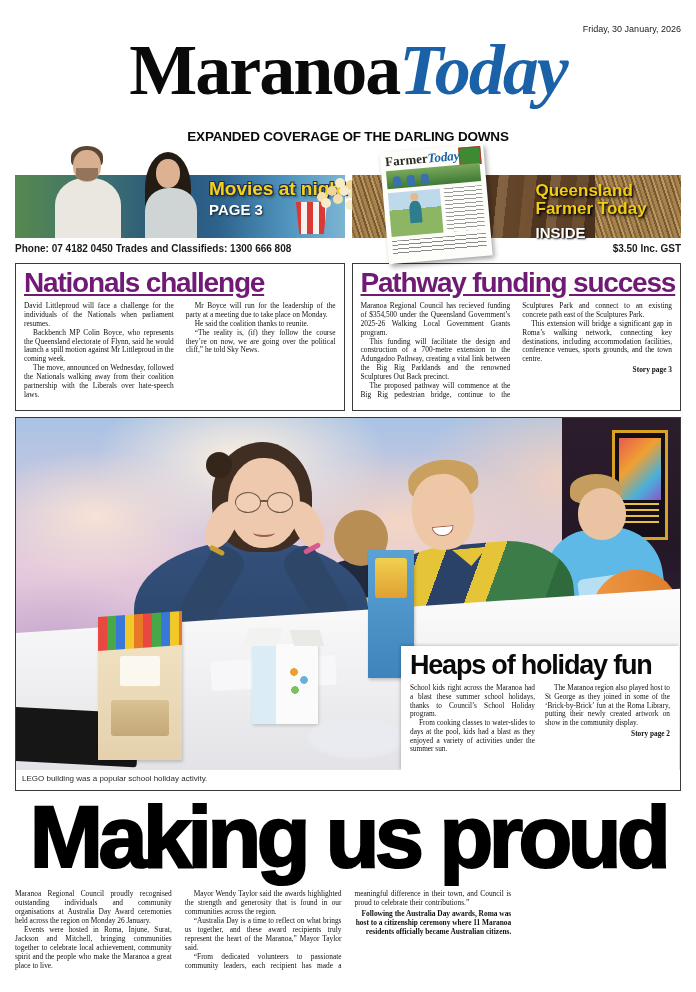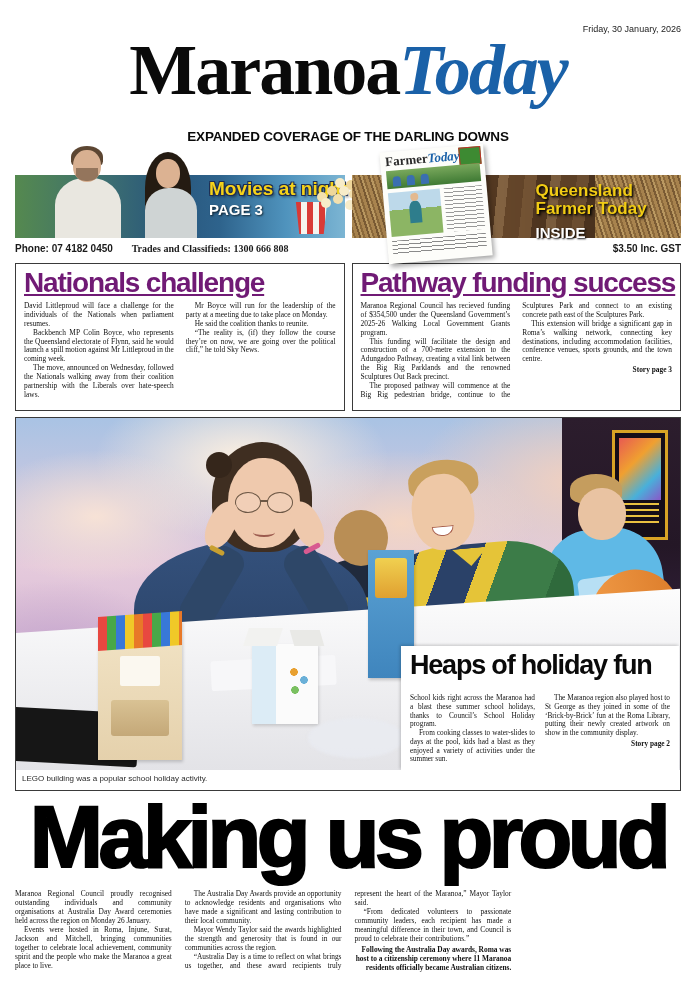--- a/index.html
+++ b/index.html
@@ -58,21 +58,21 @@
   .thumb-pic i { position:absolute; left:20px; top:10px; width:12px; height:22px; background:#2e7d8c; border-radius:40% 40% 0 0; }
   .thumb-pic i::before { content:""; position:absolute; left:2px; top:-8px; width:8px; height:8px; border-radius:50%; background:#e3b98f; }
   .thumb-lines { flex:1; background:repeating-linear-gradient(180deg,#9a9a9a 0 1px,transparent 1px 4px); }
   .thumb-foot { margin-top:4px; height:14px; background:repeating-linear-gradient(180deg,#8a8a8a 0 1px,transparent 1px 4px); }
   .farmer-text { position:absolute; left:184px; top:34px; line-height:1.05; }
   .farmer-l1,.farmer-l2 { font-size:17px; font-weight:bold; color:#f2cc14; text-shadow:1px 1px 2px #000,2px 2px 3px rgba(0,0,0,.6); }
   .farmer-l3 { font-size:15px; font-weight:bold; color:#fff; text-shadow:1px 1px 2px #000; margin-top:7px; }
 
   
   .info-bar { display:flex; justify-content:space-between; font-size:10px; font-weight:bold; color:#1a1a1a; margin-top:5px; height:14px; }
-  .info-left span + span { margin-left:16px;font-family:Liberation Serif, serif; }
+  .info-left span + span { margin-left:0; }
 
   
   .articles-row { display:flex; gap:7px; margin-top:6px; }
   .article-box { width:330px; height:148px; border:1px solid #3a3a3a; background:#fff; padding:5px 8px 4px 8px; overflow:hidden; }
   .article-box h2 { font-size:28px; font-weight:bold; letter-spacing:-1.2px; line-height:1; color:#701a75; margin-bottom:5px; white-space:nowrap;text-decoration:underline; }
   .article-body { font-family:"Liberation Serif", serif; font-size:7.4px; line-height:1.2; text-align:justify;
                   column-count:2; column-gap:12px; column-fill:auto; height:104px; color:#111; }
   .article-body p + p { text-indent:9px; }
   .has-ref p:last-child { font-weight:bold; text-align:right; text-indent:0; margin-top:2px; }
 
@@ -153,21 +153,21 @@
       background:radial-gradient(circle 4px at 6px 6px,#e8a030 90%,transparent),radial-gradient(circle 4px at 16px 14px,#6ab0d8 90%,transparent),radial-gradient(circle 4px at 7px 24px,#7ac060 90%,transparent); }
   .box-blue { position:absolute; left:352px; bottom:92px; width:46px; height:128px; background:linear-gradient(180deg,#5ba2d4,#3f85bd); box-shadow:1px 2px 3px rgba(0,0,0,.2); }
   .box-blue .art { margin:8px auto 0 auto; width:32px; height:40px; background:linear-gradient(180deg,#f0d050,#e0a030); border-radius:3px; }
   .lego-pile { position:absolute; left:428px; bottom:40px; width:9px; height:7px; background:#f5c518; border-radius:1px;
       box-shadow:8px 2px 0 #f08020,17px -2px 0 #f5c518,26px 3px 0 #48a048,35px -1px 0 #f5c518,44px 2px 0 #e86028,53px -3px 0 #f0c020,62px 1px 0 #3070c8,71px -2px 0 #f5c518,80px 2px 0 #f08020,4px 11px 0 #e8e8e8,14px 10px 0 #f5c518,24px 12px 0 #f08020,34px 9px 0 #d8d8d8,44px 13px 0 #f5c518,54px 10px 0 #48a048,64px 12px 0 #f0c020,74px 9px 0 #90c838,2px 20px 0 #f08020,12px 19px 0 #3070c8,24px 21px 0 #f5c518,36px 18px 0 #e86028,48px 22px 0 #f5c518,60px 19px 0 #f08020,72px 21px 0 #90c838; }
   .bag { position:absolute; background:rgba(233,235,241,.85); border-radius:50%; filter:blur(1.5px); }
   .bag.b1 { left:292px; bottom:12px; width:96px; height:40px; }
   .bag.b2 { left:388px; bottom:6px; width:72px; height:34px; }
 
   .heaps { position:absolute; right:1px; bottom:0; width:278px; height:124px; background:#fff; padding:6px 9px 4px 9px; box-shadow:-1px -1px 3px rgba(0,0,0,.2); }
-  .heaps h2 { font-size:27px; font-weight:bold; letter-spacing:-1.2px; line-height:1; color:#0a0a0a; margin-bottom:15px; white-space:nowrap; }
+  .heaps h2 { font-size:27px; font-weight:bold; letter-spacing:-1.2px; line-height:1; color:#0a0a0a; margin-bottom:5px; white-space:nowrap; }
   .heaps .article-body { column-gap:10px; height:82px; font-size:7.3px; }
 
   .caption { height:20px; padding:4px 6px 0 6px; font-size:8px; color:#2a2a2a; background:#fff; }
 
   
   .giant { font-size:88px; font-weight:bold; letter-spacing:-4.5px; line-height:0.95; text-align:center; color:#000;
            -webkit-text-stroke:2.2px #000; margin-top:4px; height:90px; white-space:nowrap; }
   .bottom-body { margin-top:4px; font-family:"Liberation Serif", serif; font-size:7.4px; line-height:1.22; text-align:justify;
                  column-count:4; column-gap:13px; column-fill:auto; height:92px; color:#111; }
   .bottom-body p + p { text-indent:9px; }
@@ -340,20 +340,19 @@
       </div>
     </div>
     <div class="caption">LEGO building was a popular school holiday activity.</div>
   </div>
 
   <div class="giant">Making us proud</div>
 
   <div class="bottom-body has-ref">
       <p>Maranoa Regional Council proudly recognised outstanding individuals and community organisations at Australia Day Award ceremonies held across the region on Monday 26 January.</p>
       <p>Events were hosted in Roma, Injune, Surat, Jackson and Mitchell, bringing communities together to celebrate local achievement, community spirit and the people who make the Maranoa a great place to live.</p>
-      <p>The Australia Day Awards provide an opportunity to acknowledge residents and organisations who have made a significant and lasting contribution to their local community.</p>
       <p>Mayor Wendy Taylor said the awards highlighted the strength and generosity that is found in our communities across the region.</p>
       <p>“Australia Day is a time to reflect on what brings us together, and these award recipients truly represent the heart of the Maranoa,” Mayor Taylor said.</p>
       <p>“From dedicated volunteers to passionate community leaders, each recipient has made a meaningful difference in their town, and Council is proud to celebrate their contributions.”</p>
       <p>Following the Australia Day awards, Roma was host to a citizenship ceremony where 11 Maranoa residents officially became Australian citizens.</p>
     </div>
 
 </div>
 
 </body></html>

